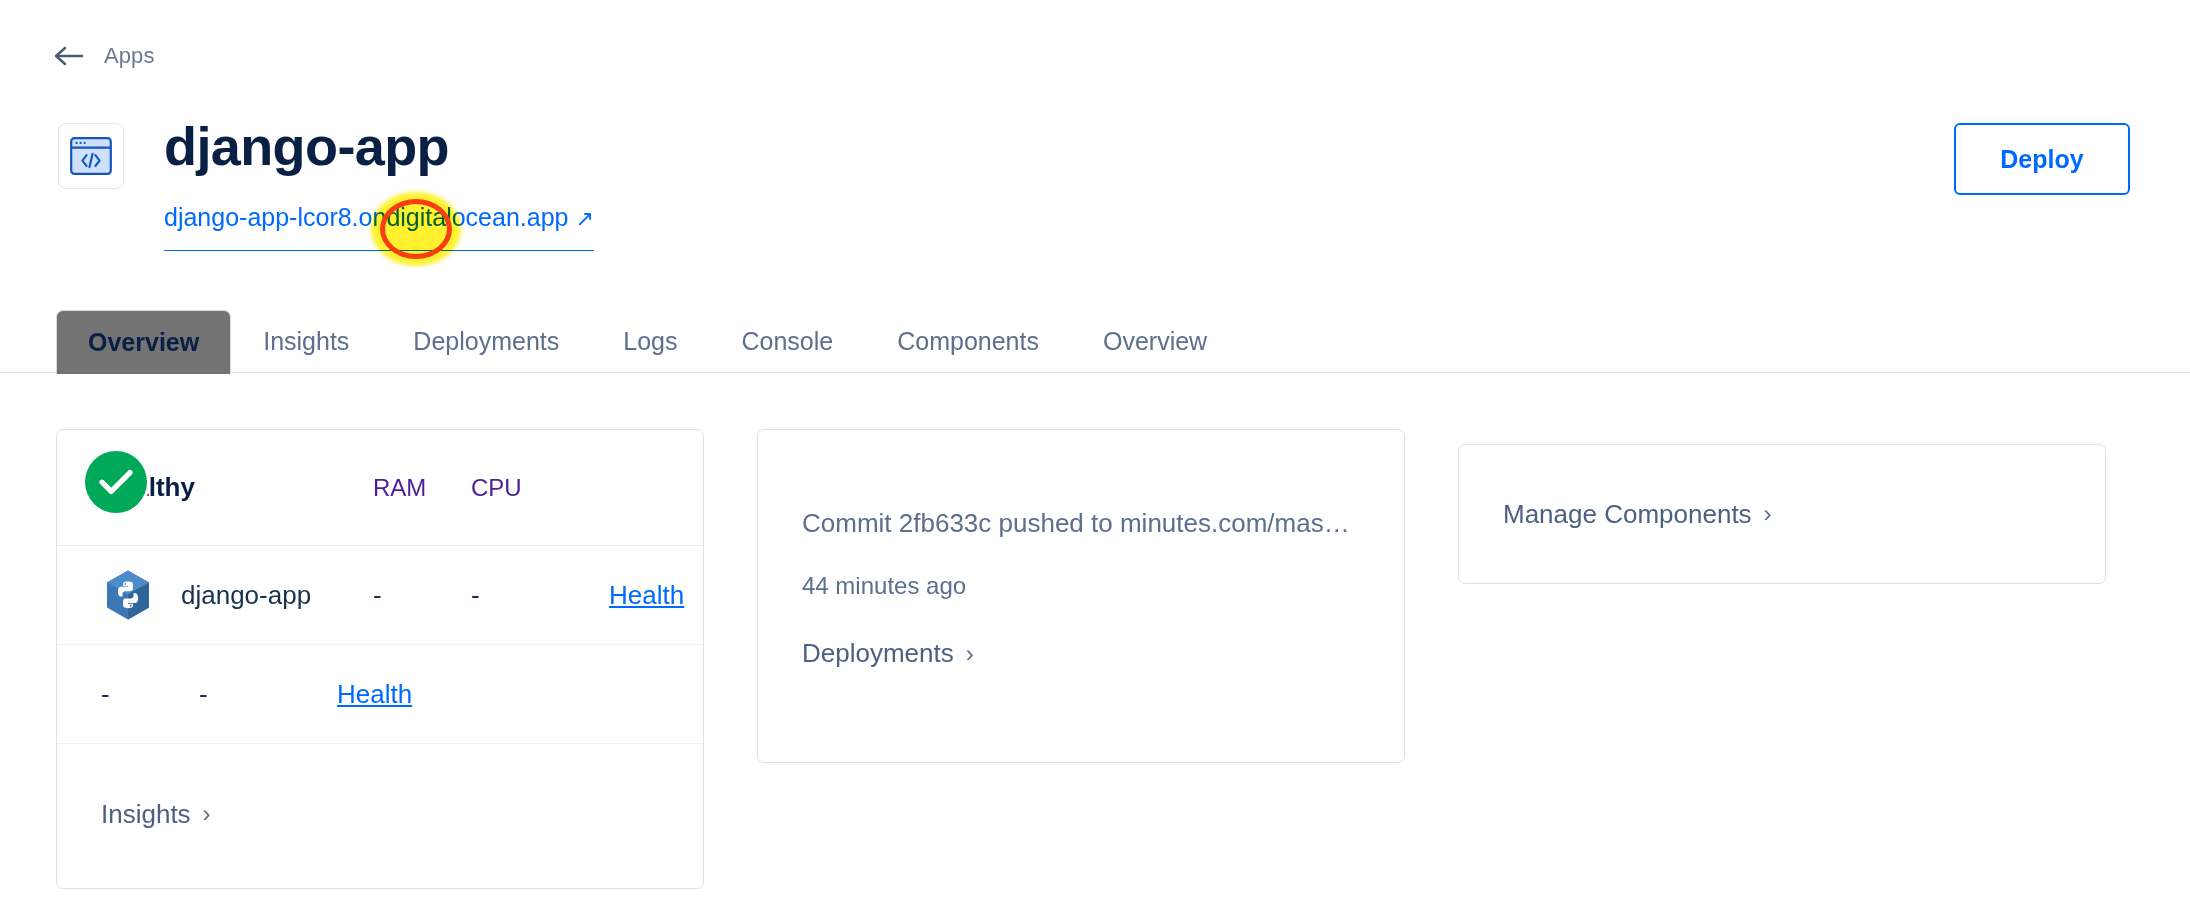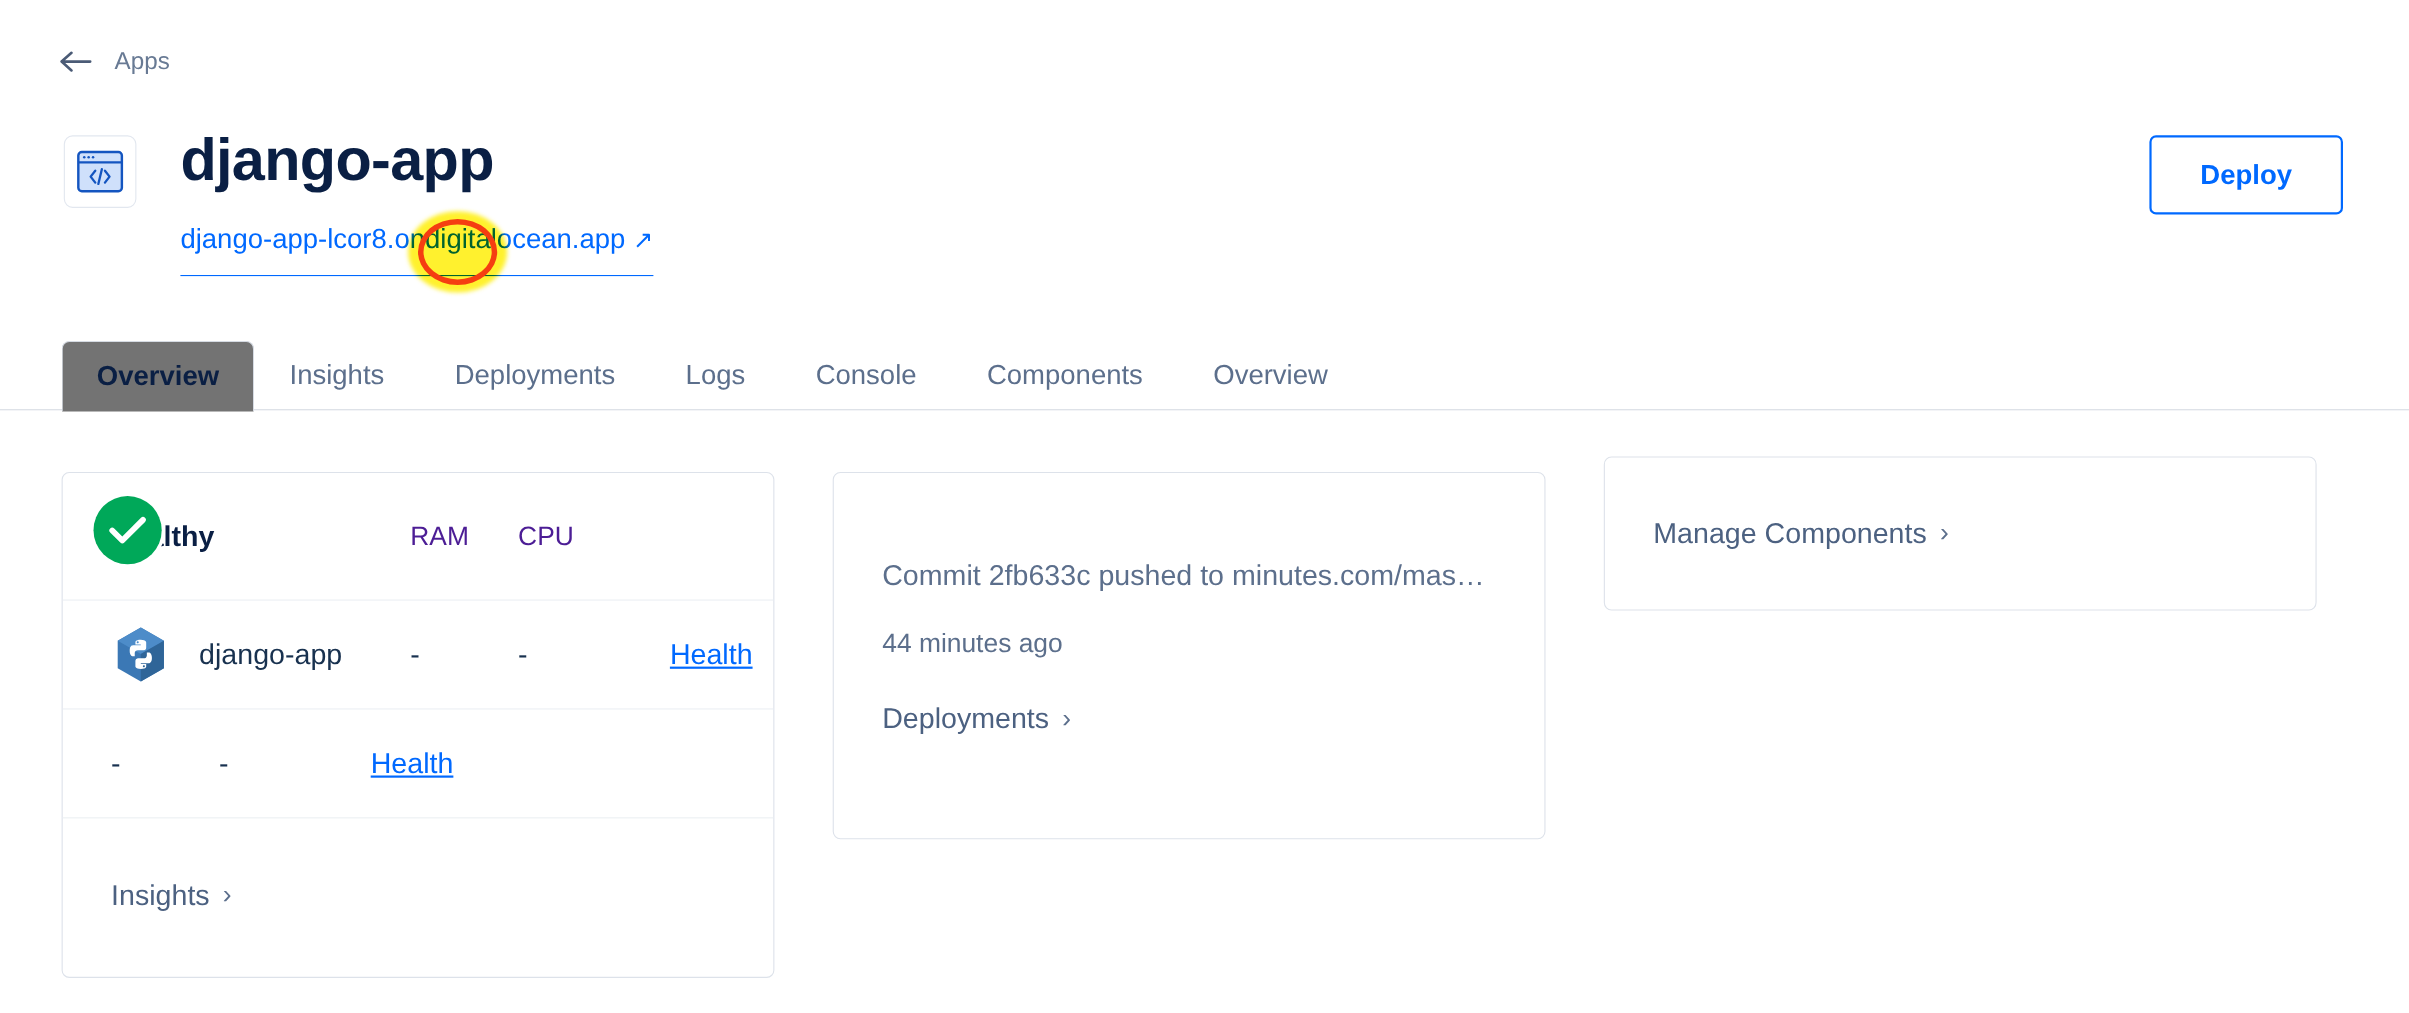--- a/index.html
+++ b/index.html
@@ -267,21 +267,21 @@
   }
   .dep-time {
     margin-top: 33px;
     font-size: 24px;
     color: #5c6f8c;
   }
   .dep-link { margin-top: 38px; }
 
   
   #components-card {
-    left: 1458px; top: 42px;
+    left: 1458px; top: 71px;
     width: 648px; height: 140px;
   }
   .comp-pad {
     padding: 0 44px;
     height: 100%;
     display: flex; align-items: center;
   }
 </style>
 </head>
 <body>

